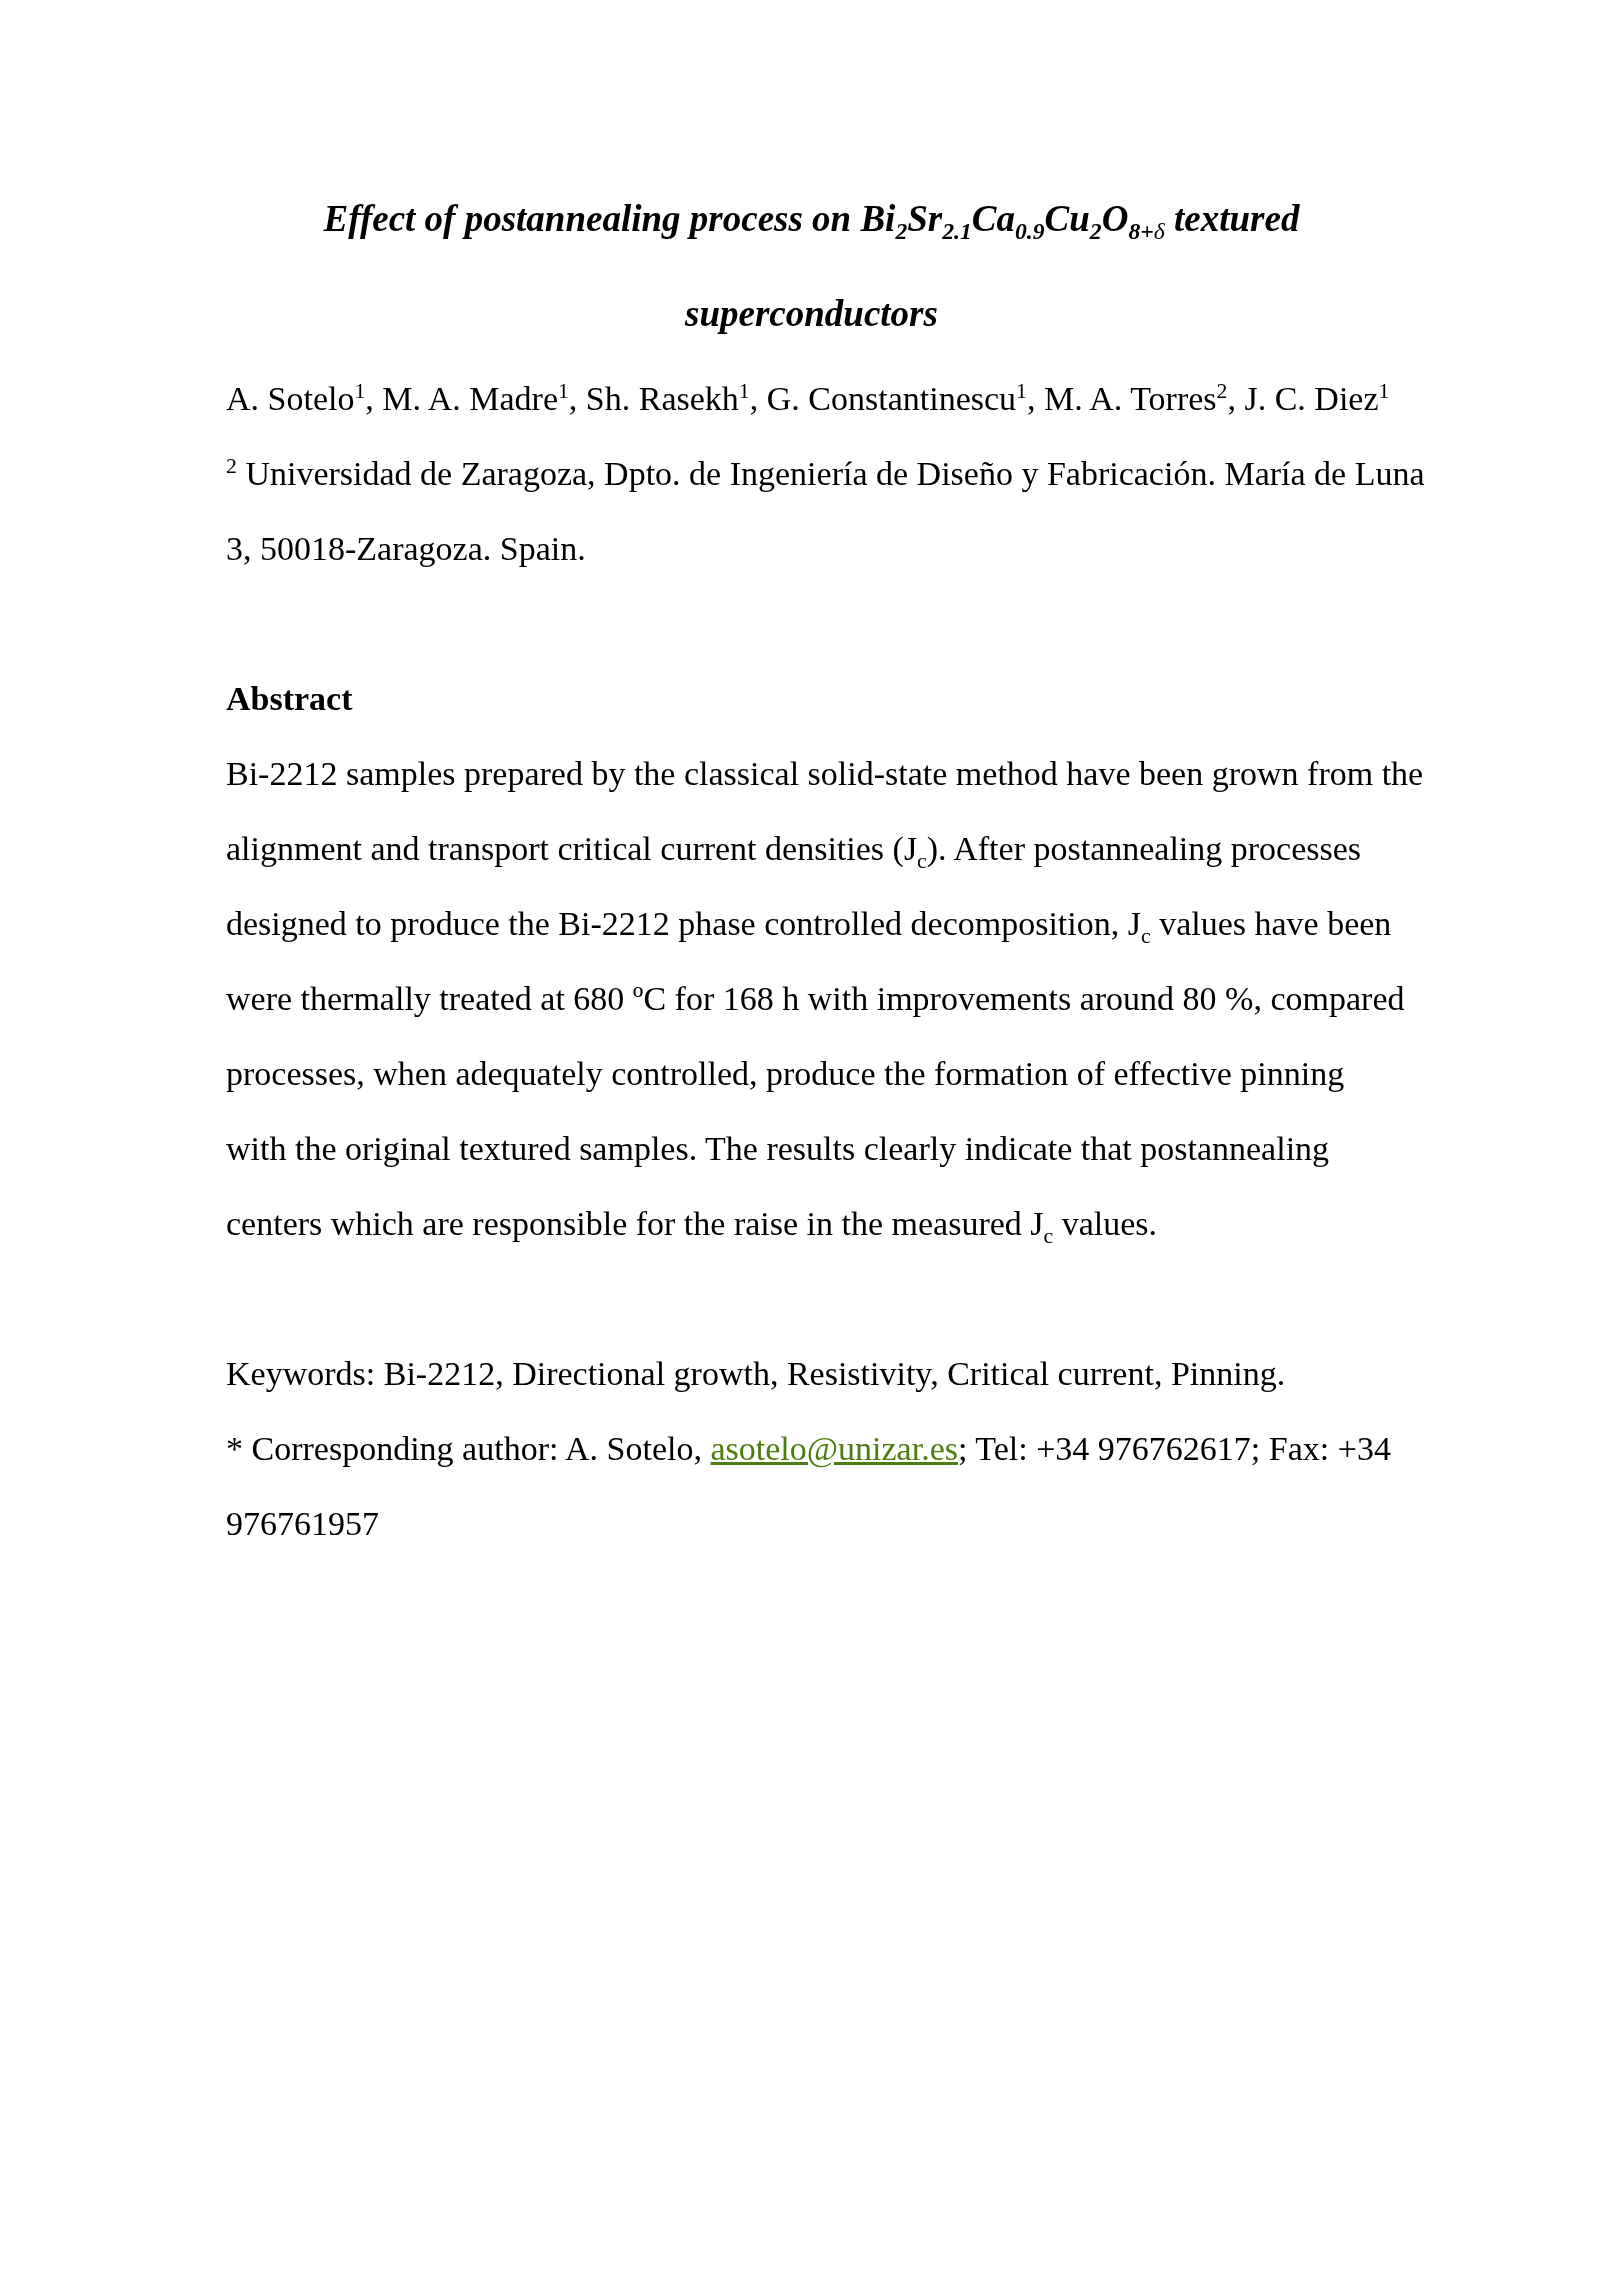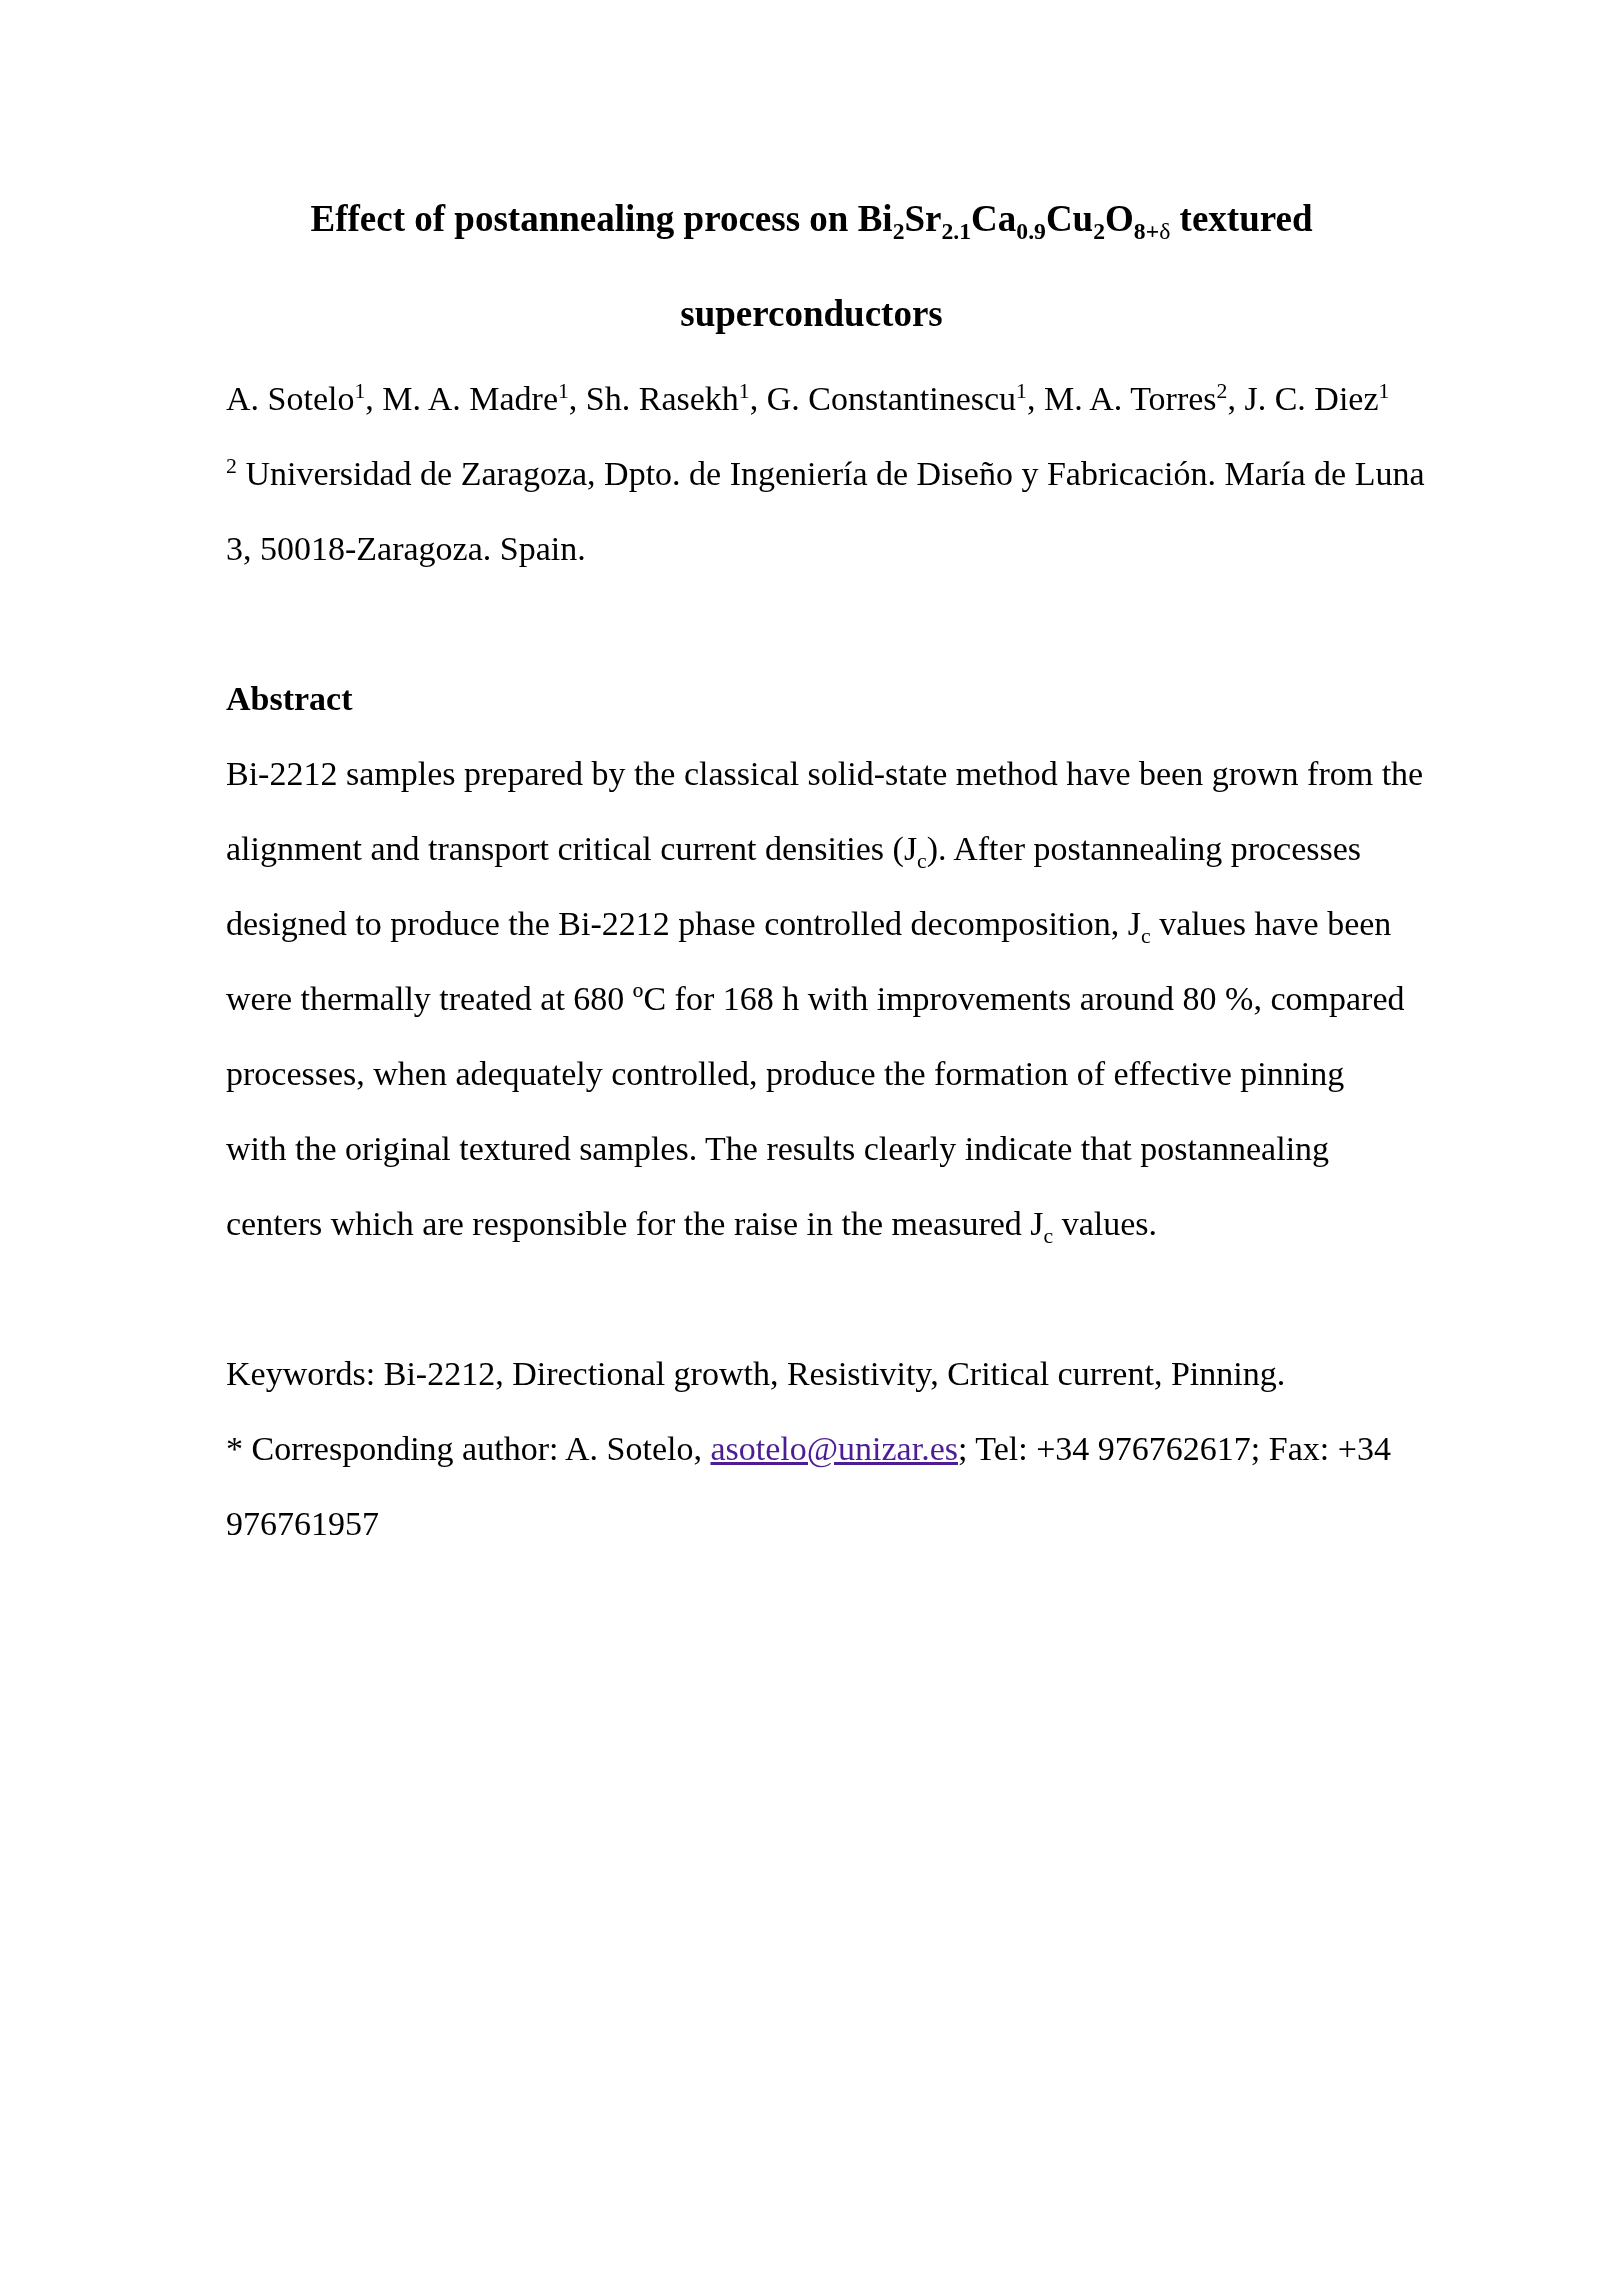--- a/index.html
+++ b/index.html
@@ -15,21 +15,21 @@
   .content {
     padding: 171px 226px 0 226px;
   }
   .title {
     margin: 0;
     font-size: 37px;
     font-weight: bold;
     line-height: 95px;
     text-align: center;
   }
-  .title-line { display: block; }
+  .title-line { display: block; font-style: italic; }
   .line {
     margin: 0;
     font-size: 34px;
     font-weight: normal;
     line-height: 75px;
     white-space: nowrap;
     text-align: left;
   }
   .heading {
     font-weight: bold;
@@ -39,21 +39,21 @@
     margin-top: 75px;
   }
   sub, sup {
     font-size: 0.64em;
     line-height: 0;
   }
   sup { vertical-align: super; }
   sub { vertical-align: sub; }
   .subl { font-weight: normal; }
   a.email-link {
-    color: #4c1d95;
+    color: #4d7c0f;
     text-decoration: underline;
     cursor: pointer;
   }
 </style>
 </head>
 <body>
 
 <div class="page">
   <div class="content">
 

